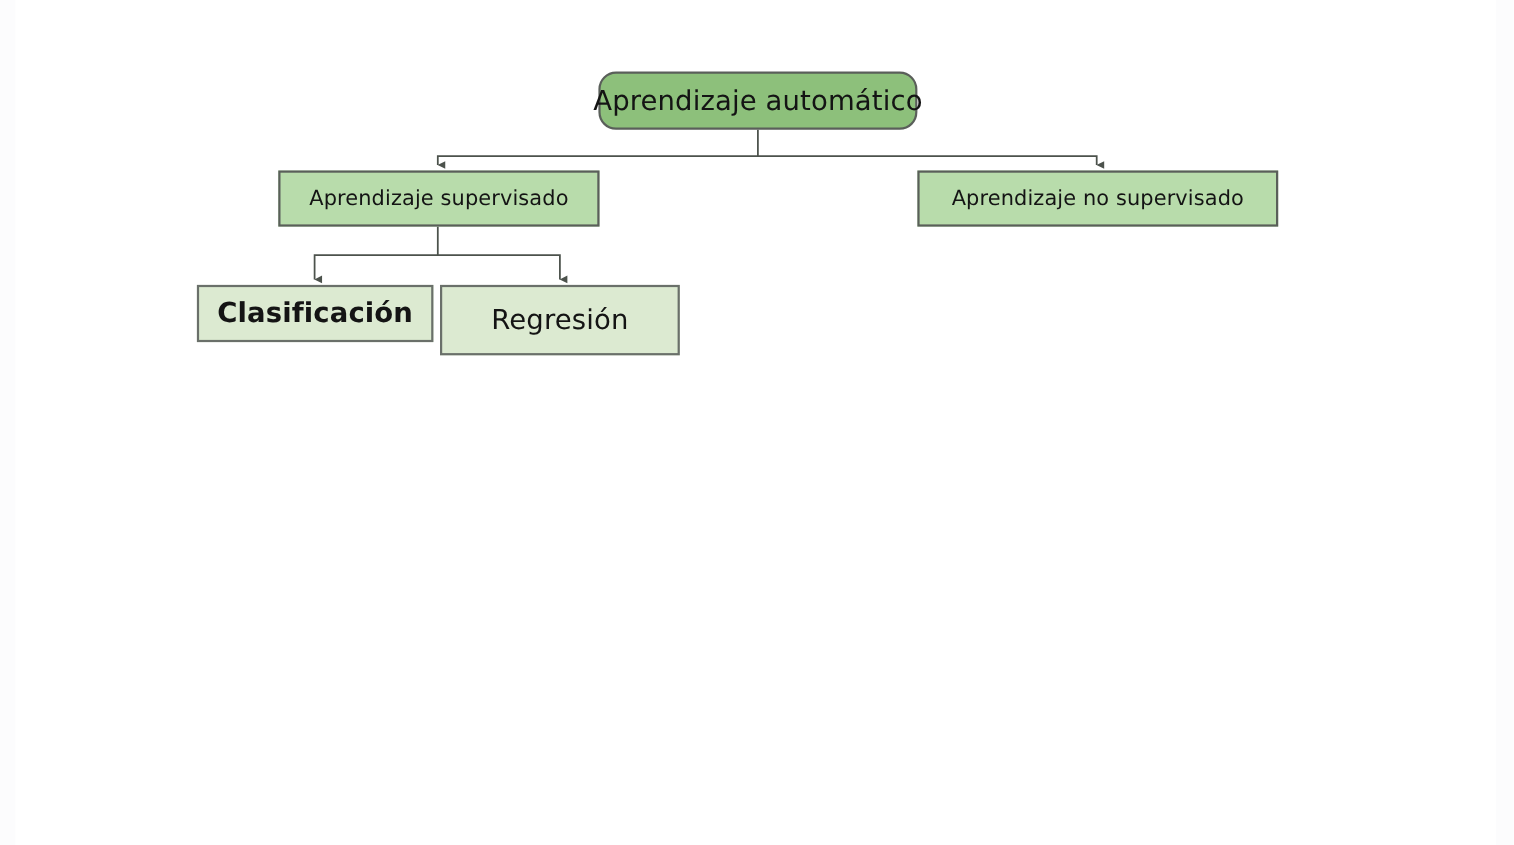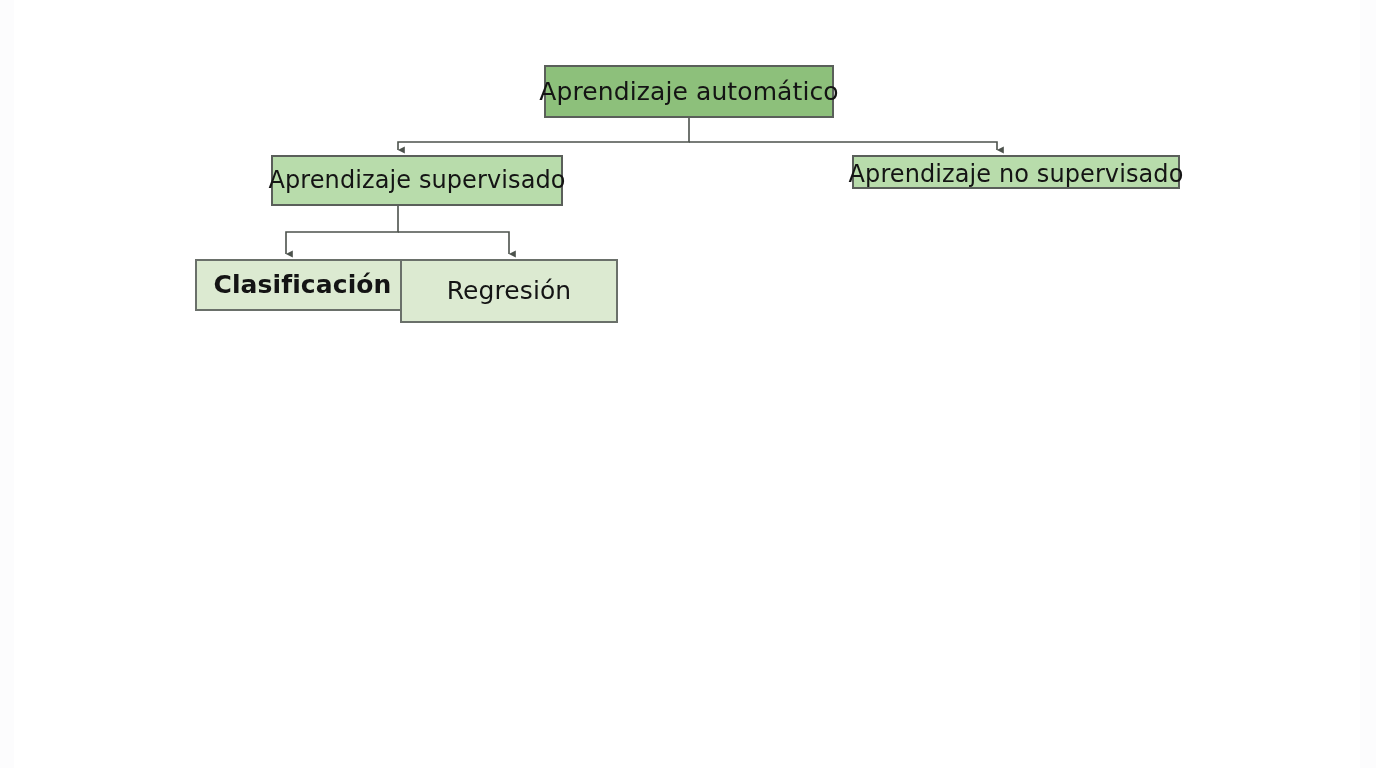--- a/index.html
+++ b/index.html
@@ -41,26 +41,26 @@
     color: #141414;
     line-height: 1.1;
     white-space: nowrap;
     letter-spacing: 0.1px;
   }
 
   .node.level-1 {
     background: #8dc07b;
     border-color: #5a5f5a;
     font-size: 25px;
+    border-radius: 16px;
   }
   .node.level-2 {
     background: #b8dcab;
     border-color: #5a5f5a;
-    font-size: 24px;
-    margin-left: 18px;
+    font-size: 19px;
   }
   .node.level-3 {
     background: #dcead1;
     border-color: #6a706a;
     font-size: 25px;
   }
   .node.bold {
     font-weight: bold;
   }
 
@@ -105,25 +105,25 @@
   </svg>
 
   <div class="node level-1" style="left:544px; top:65px; width:290px; height:53px;">
     <span>Aprendizaje automático</span>
   </div>
 
   <div class="node level-2" style="left:253px; top:155px; width:292px; height:51px;">
     <span>Aprendizaje supervisado</span>
   </div>
 
-  <div class="node level-2" style="left:834px; top:155px; width:328px; height:34px;align-items:flex-end;">
+  <div class="node level-2" style="left:834px; top:155px; width:328px; height:51px;">
     <span>Aprendizaje no supervisado</span>
   </div>
 
-  <div class="node level-3 bold" style="left:195px; top:259px; width:215px; height:52px;">
+  <div class="node level-3 bold" style="left:179px; top:259px; width:215px; height:52px;">
     <span>Clasificación</span>
   </div>
 
   <div class="node level-3" style="left:400px; top:259px; width:218px; height:64px;">
     <span>Regresión</span>
   </div>
 
 </div>
 
 </body></html>

